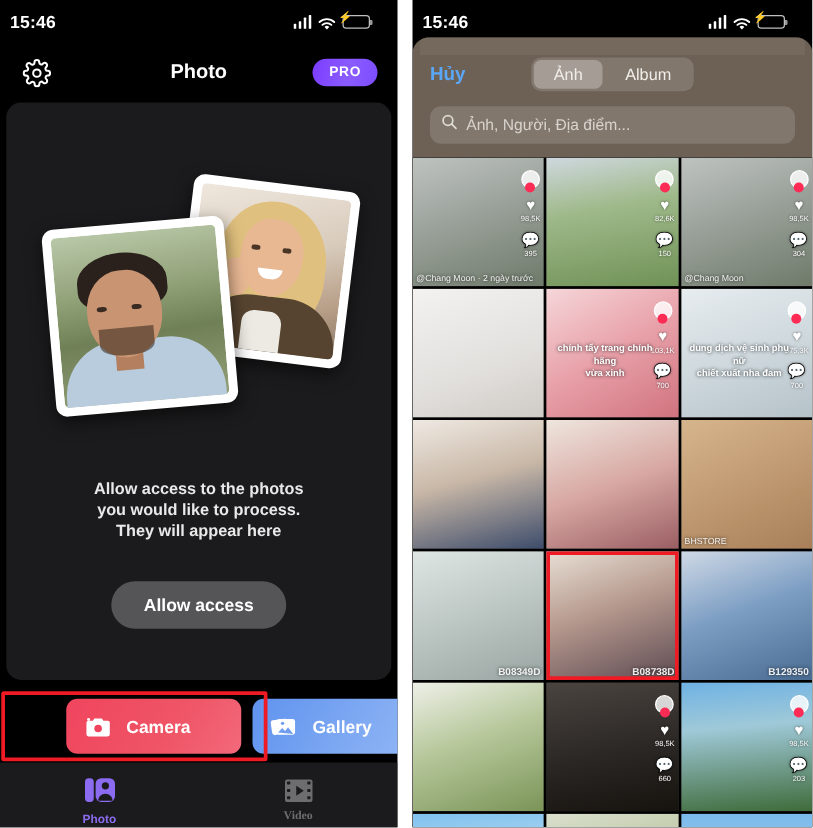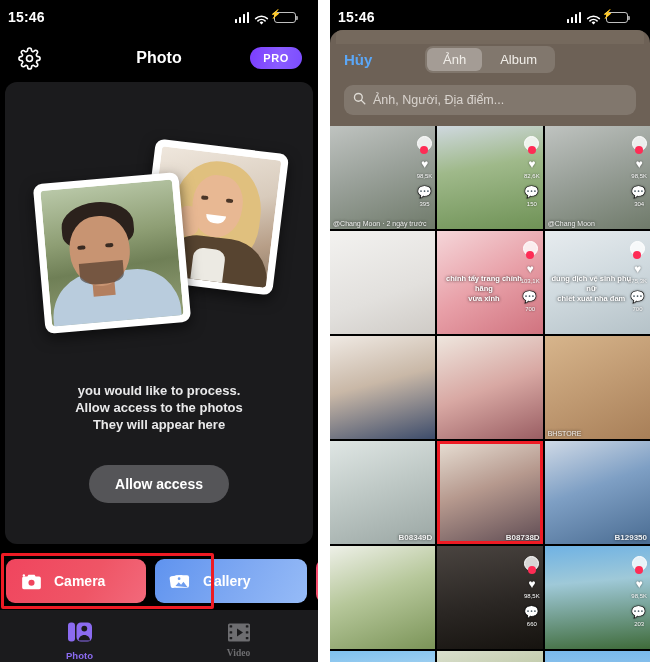--- a/index.html
+++ b/index.html
@@ -103,21 +103,21 @@
   .msg {
     margin-top: 36px; text-align: center; color: #e9e9ea;
     font-size: 13px; line-height: 17px; font-weight: 600;
   }
   .allow-btn {
     margin-top: 32px; background: #555558; color: #fff;
     font-size: 14px; font-weight: bold; padding: 11px 26px;
     border-radius: 22px; border: none; cursor: pointer;
   }
 
-  .action-row-wrap { position: relative; height: 58px; margin-top: 8px; }
+  .action-row-wrap { position: relative; height: 58px; margin-top: 8px; padding-left: 47px; }
   .action-row {
     display: flex; gap: 9px; padding: 0 6px; height: 100%;
     align-items: center;
   }
   .act-btn {
     height: 44px; border-radius: 9px; display: flex; align-items: center;
     gap: 12px; padding: 0 14px; color: #fff; font-size: 14px;
     font-weight: bold; flex: none; cursor: pointer; position: relative;
   }
   .act-camera { width: 140px; background: linear-gradient(120deg,#f0455e,#ef5566 60%,#f2697b); }
@@ -284,22 +284,22 @@
             <div class="man-hair"></div>
             <div class="man-face"></div>
             <div class="man-beard"></div>
             <div class="man-eye" style="left:32px"></div>
             <div class="man-eye" style="left:60px"></div>
           </div>
         </div>
       </div>
 
       <div class="msg">
+        <div>Allow access to the photos</div>
         <div>you would like to process.</div>
-        <div>Allow access to the photos</div>
         <div>They will appear here</div>
       </div>
 
       <button class="allow-btn">Allow access</button>
     </div>
 
     <div class="action-row-wrap">
       <div class="action-row">
         <div class="act-btn act-camera">
           <span class="act-ico">

